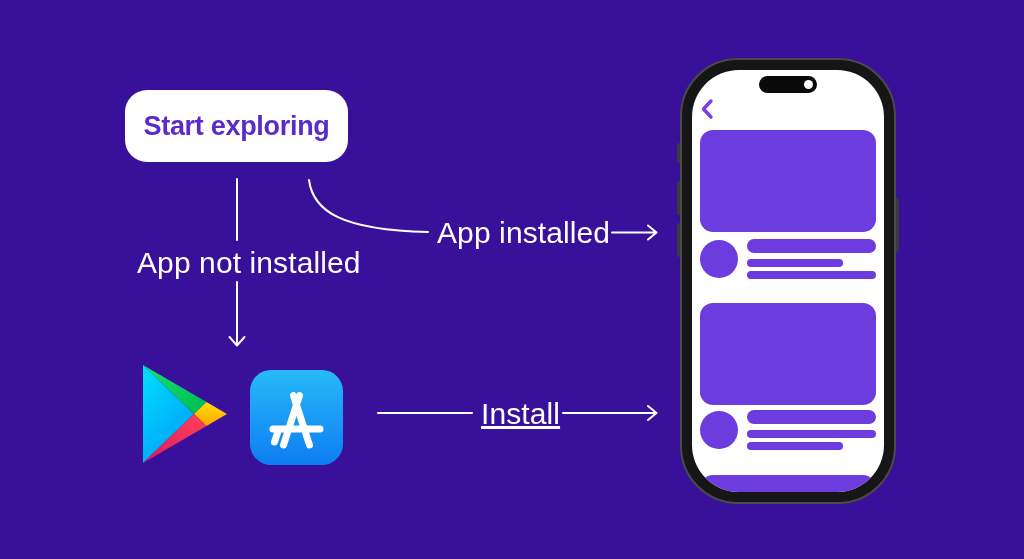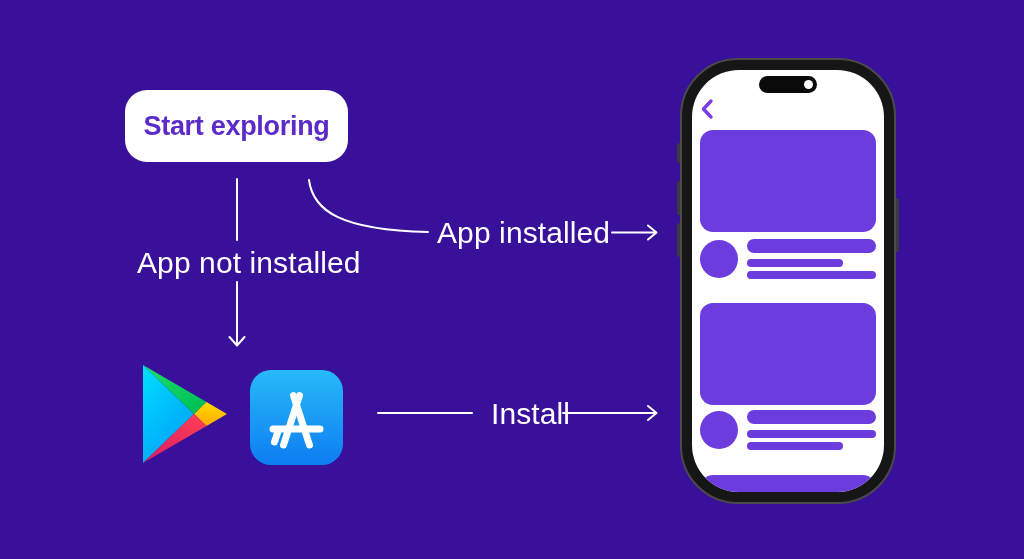--- a/index.html
+++ b/index.html
@@ -18,21 +18,21 @@
     position:absolute;left:125px;top:90px;width:223px;height:72px;
     background:var(--button-background,#FFFFFF);border-radius:22px;
     display:flex;align-items:center;justify-content:center;
     font-size:27px;font-weight:700;color:var(--button-text,#5B2AC9);
     letter-spacing:-0.3px;
   }
   
   .flow-label{position:absolute;color:var(--label-text,#FFFFFF);font-size:30px;font-weight:400;letter-spacing:0.1px;white-space:nowrap;}
   .lbl-not-installed{left:137px;top:246px;}
   .lbl-installed{left:437px;top:216px;}
-  .lbl-install{left:491px;top:397px;}
+  .lbl-install{left:481px;top:397px;text-decoration:underline;}
   
   .gp-icon{position:absolute;left:140px;top:362px;}
   .as-icon{position:absolute;left:250px;top:370px;}
   
   .side-btn{position:absolute;width:4px;border-radius:2px;background:#3A3A3A;}
   .btn-mute{left:677px;top:143px;height:20px;}
   .btn-vol1{left:677px;top:181px;height:34px;}
   .btn-vol2{left:677px;top:223px;height:34px;}
   .btn-power{left:895px;top:198px;height:54px;}
   .phone{

